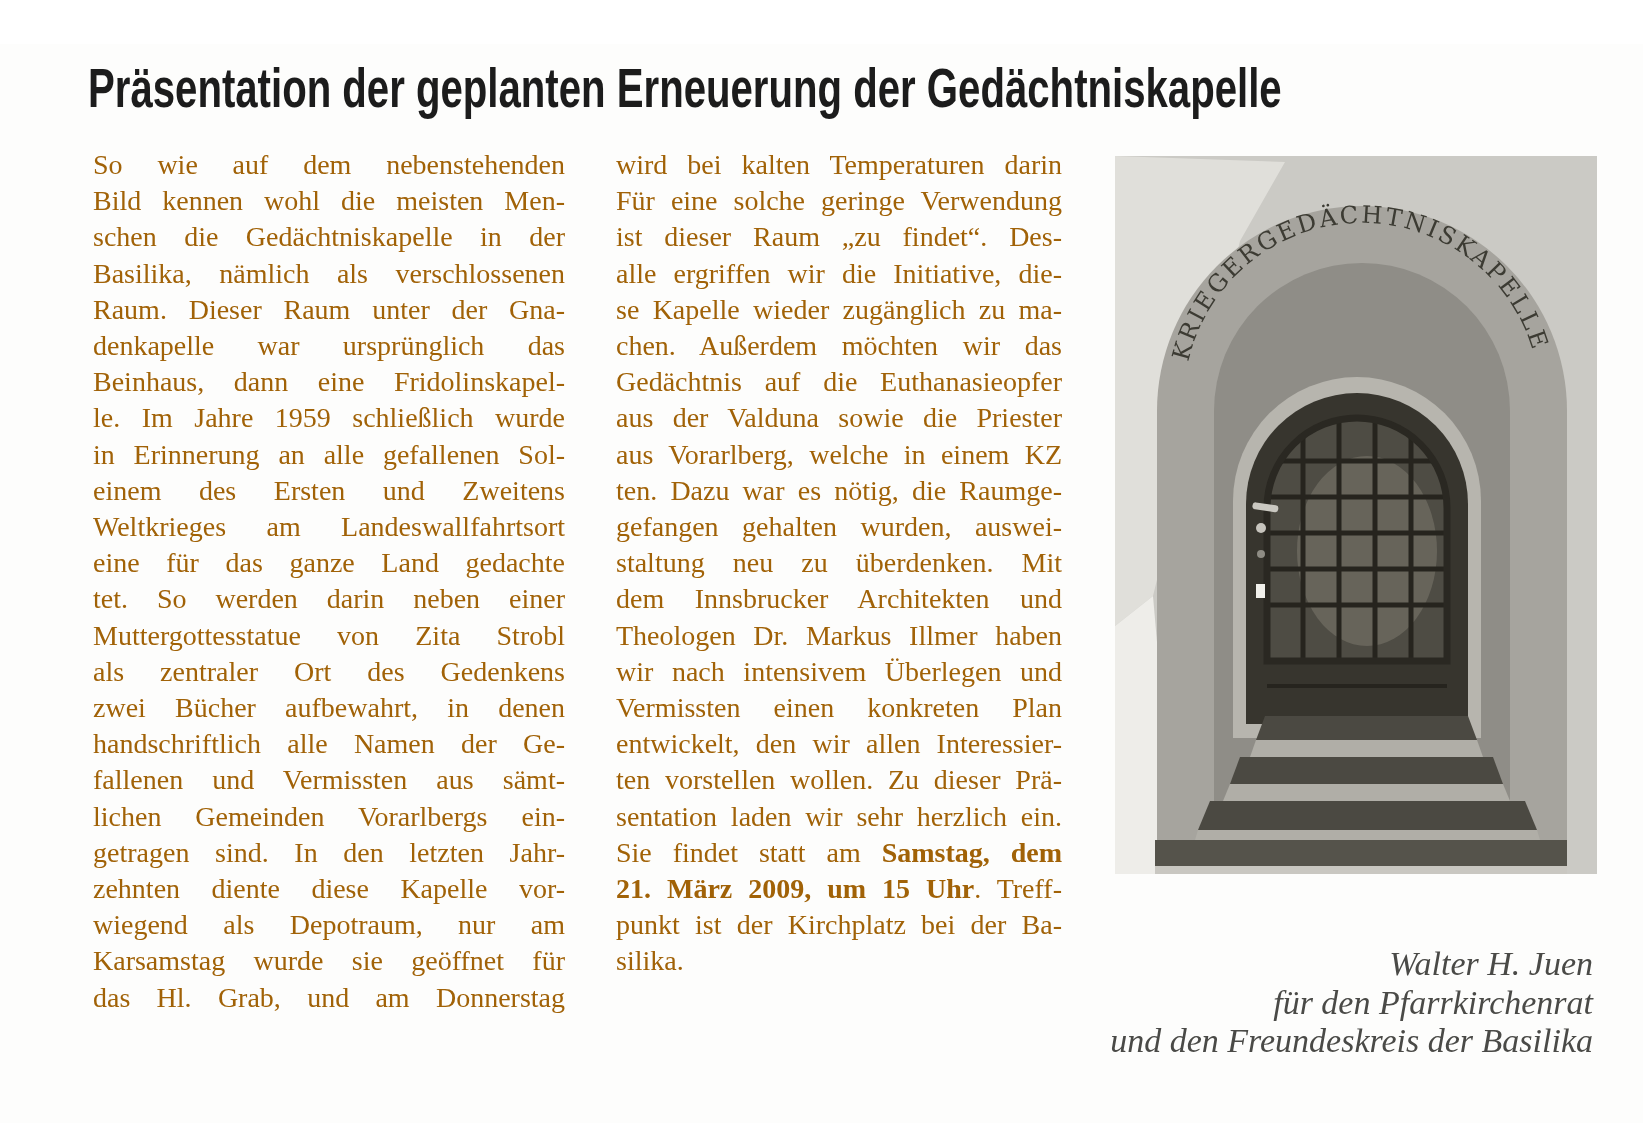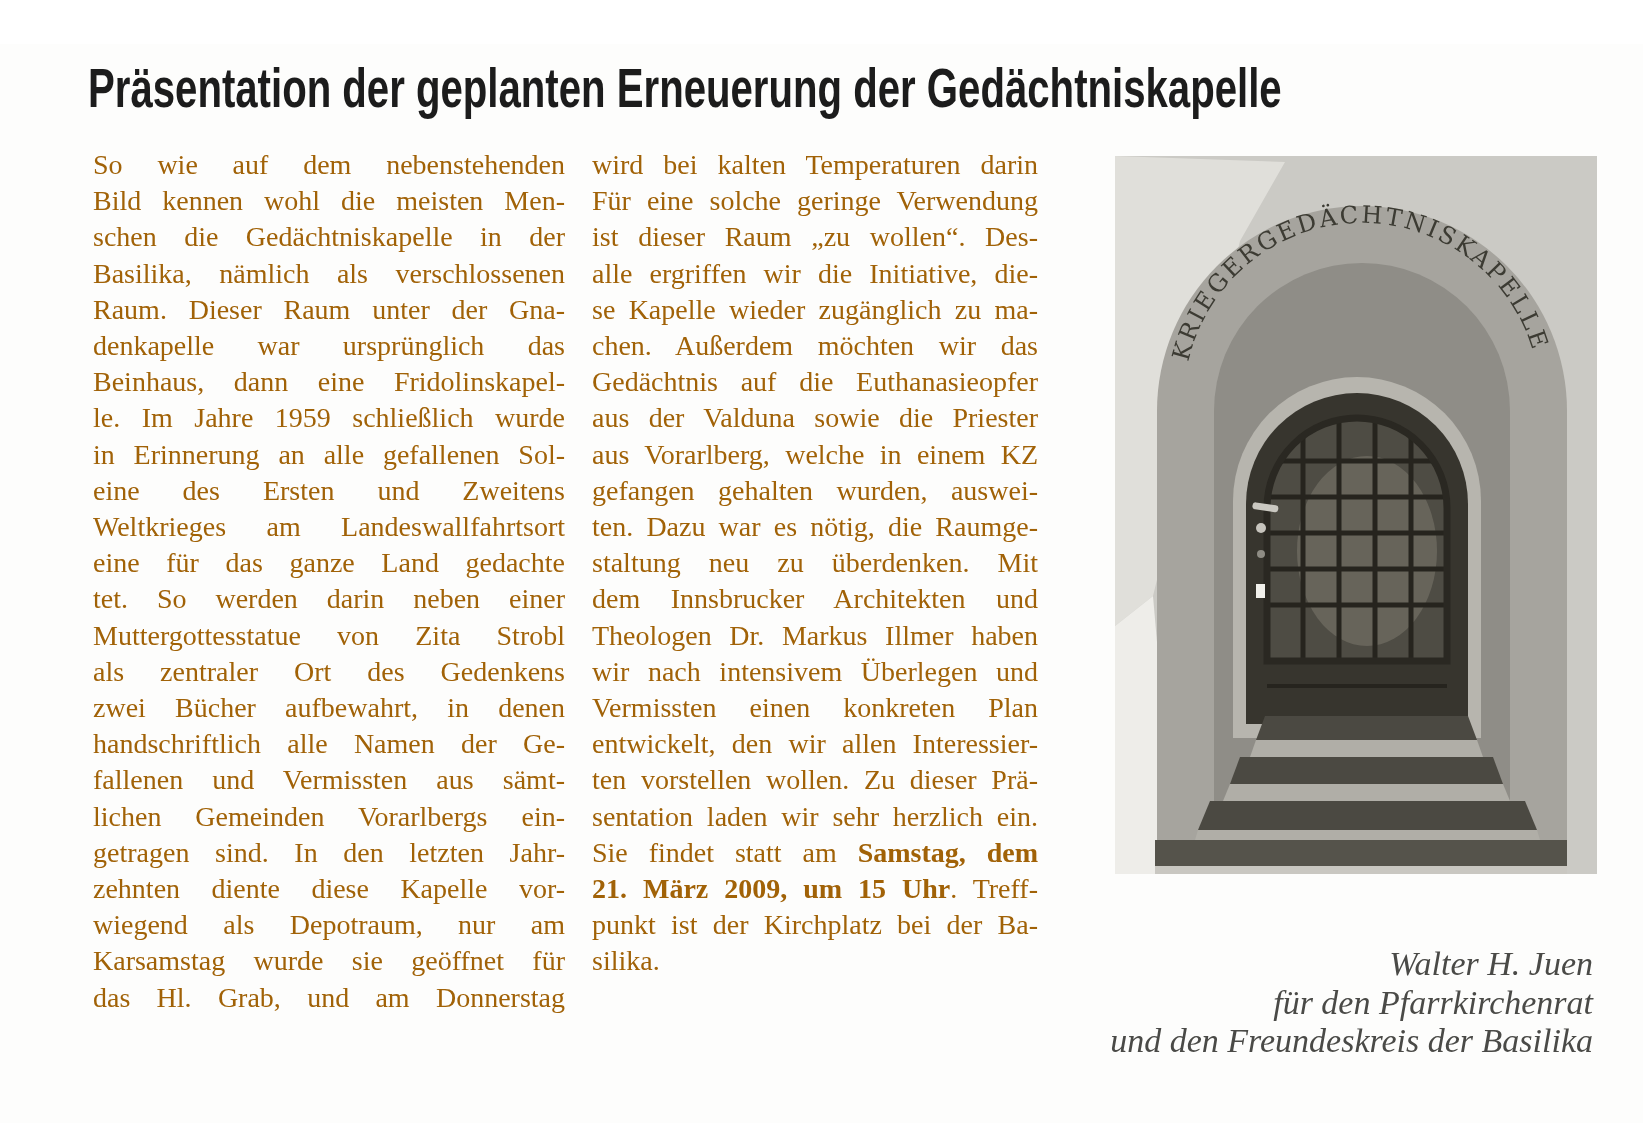--- a/index.html
+++ b/index.html
@@ -14,21 +14,21 @@
     font-family:"Liberation Sans", sans-serif;
     font-weight:bold; font-size:55px; color:#1c1c1c;
     white-space:nowrap; letter-spacing:0;
     transform:scaleX(0.73); transform-origin:0 50%;
   }
   .col {
     position:absolute; top:103px;
     font-size:28px; line-height:36.2px; color:#a16207;
   }
   .col-left  { left:93px;  width:472px; }
-  .col-right { left:592px; width:446px;font-family:Liberation Serif, serif; }
+  .col-right { left:616px; width:446px;font-family:Liberation Serif, serif; }
   .line { text-align:justify; text-align-last:justify; }
   .line.ragged { text-align-last:left; }
   .line b { font-weight:bold; }
   .photo {
     position:absolute; left:1115px; top:112px;
     width:482px; height:718px; margin:0;
   }
   .photo svg { display:block; width:100%; height:100%; }
   .arc-caption {
     font-family:"DejaVu Serif", serif;
@@ -51,49 +51,49 @@
   <div class="col col-left">
       <div class="line">So wie auf dem nebenstehenden</div>
       <div class="line">Bild kennen wohl die meisten Men-</div>
       <div class="line">schen die Gedächtniskapelle in der</div>
       <div class="line">Basilika, nämlich als verschlossenen</div>
       <div class="line">Raum. Dieser Raum unter der Gna-</div>
       <div class="line">denkapelle war ursprünglich das</div>
       <div class="line">Beinhaus, dann eine Fridolinskapel-</div>
       <div class="line">le. Im Jahre 1959 schließlich wurde</div>
       <div class="line">in Erinnerung an alle gefallenen Sol-</div>
-      <div class="line">eine des Ersten und Zweitens</div>
+      <div class="line">einem des Ersten und Zweitens</div>
       <div class="line">Weltkrieges am Landeswallfahrtsort</div>
       <div class="line">eine für das ganze Land gedachte</div>
       <div class="line">tet. So werden darin neben einer</div>
       <div class="line">Muttergottesstatue von Zita Strobl</div>
       <div class="line">als zentraler Ort des Gedenkens</div>
       <div class="line">zwei Bücher aufbewahrt, in denen</div>
       <div class="line">handschriftlich alle Namen der Ge-</div>
       <div class="line">fallenen und Vermissten aus sämt-</div>
       <div class="line">lichen Gemeinden Vorarlbergs ein-</div>
       <div class="line">getragen sind. In den letzten Jahr-</div>
       <div class="line">zehnten diente diese Kapelle vor-</div>
       <div class="line">wiegend als Depotraum, nur am</div>
       <div class="line">Karsamstag wurde sie geöffnet für</div>
       <div class="line">das Hl. Grab, und am Donnerstag</div>
     </div>
 
   <div class="col col-right">
       <div class="line">wird bei kalten Temperaturen darin</div>
       <div class="line">Für eine solche geringe Verwendung</div>
-      <div class="line">ist dieser Raum „zu wollen“. Des-</div>
+      <div class="line">ist dieser Raum „zu findet“. Des-</div>
       <div class="line">alle ergriffen wir die Initiative, die-</div>
       <div class="line">se Kapelle wieder zugänglich zu ma-</div>
       <div class="line">chen. Außerdem möchten wir das</div>
       <div class="line">Gedächtnis auf die Euthanasieopfer</div>
       <div class="line">aus der Valduna sowie die Priester</div>
       <div class="line">aus Vorarlberg, welche in einem KZ</div>
+      <div class="line">ten. Dazu war es nötig, die Raumge-</div>
       <div class="line">gefangen gehalten wurden, auswei-</div>
-      <div class="line">ten. Dazu war es nötig, die Raumge-</div>
       <div class="line">staltung neu zu überdenken. Mit</div>
       <div class="line">dem Innsbrucker Architekten und</div>
       <div class="line">Theologen Dr. Markus Illmer haben</div>
       <div class="line">wir nach intensivem Überlegen und</div>
       <div class="line">Vermissten einen konkreten Plan</div>
       <div class="line">entwickelt, den wir allen Interessier-</div>
       <div class="line">ten vorstellen wollen. Zu dieser Prä-</div>
       <div class="line">sentation laden wir sehr herzlich ein.</div>
       <div class="line">Sie findet statt am <b>Samstag, dem</b></div>
       <div class="line"><b>21. März 2009, um 15 Uhr</b>. Treff-</div>

